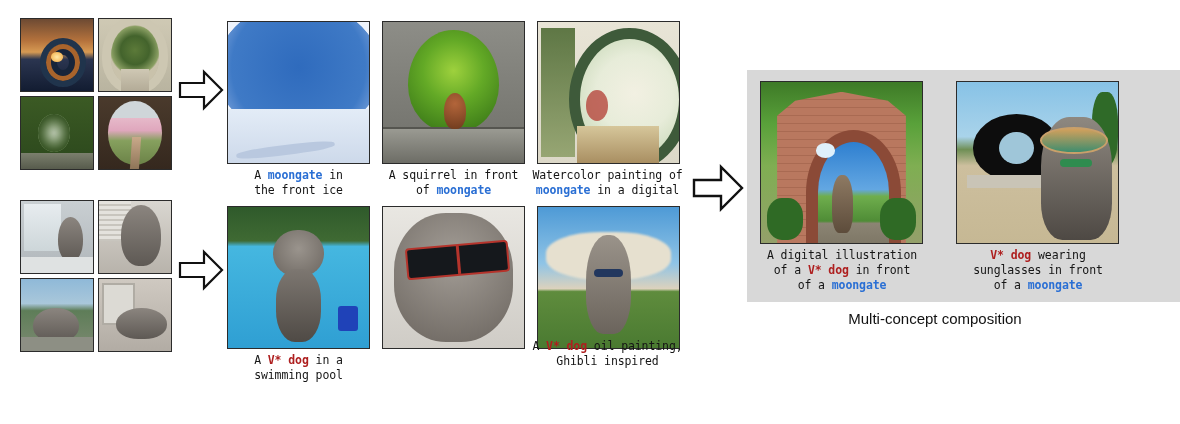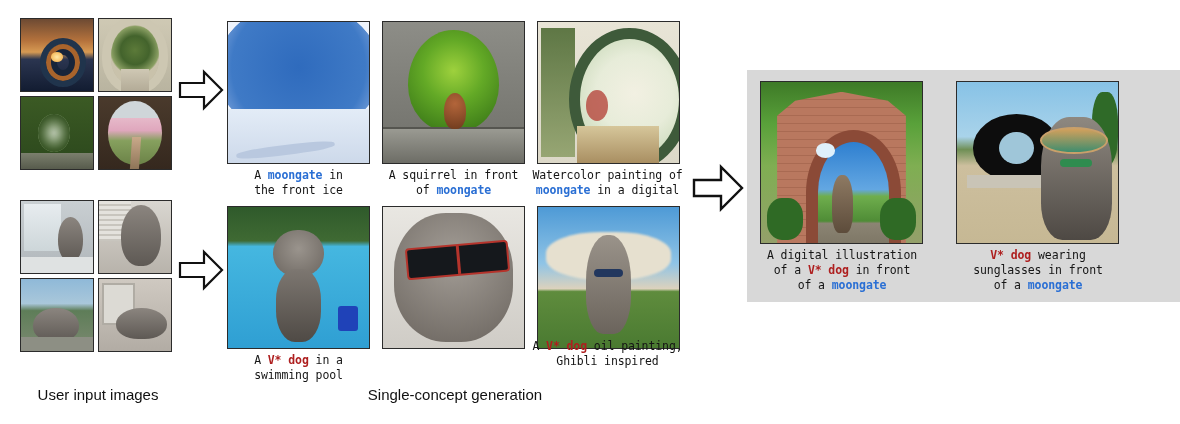--- a/index.html
+++ b/index.html
@@ -297,16 +297,15 @@
         <div class="c2-plinth"></div>
       <div class="c2-dog"></div>
         <div class="c2-shades"></div>
         <div class="c2-collar"></div>
     </div>
   </div>
   <div class="cap" style="left:946px;top:248px;width:184px;"><span class="kw-red">V* dog</span><span> wearing
 sunglasses in front
 of a </span><span class="kw-blue">moongate</span></div>
 
-  <div class="sectionlabel" style="left:0px;top:386px;width:196px;">User input images</div>
-  <div class="sectionlabel" style="left:280px;top:386px;width:350px;">Single-concept generation</div>
+  <div class="sectionlabel" style="left:760px;top:310px;width:350px;">Multi-concept composition</div>
 
 </div>
 
 </body></html>

